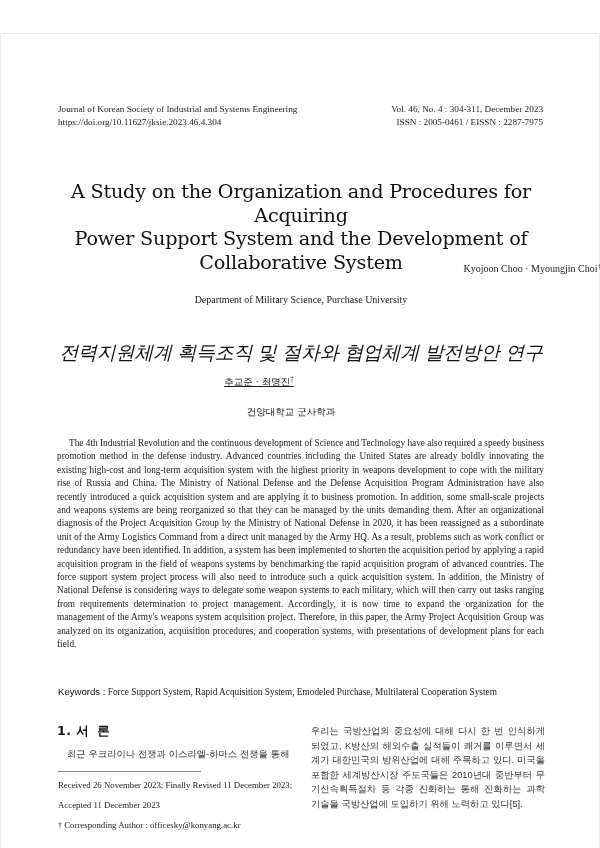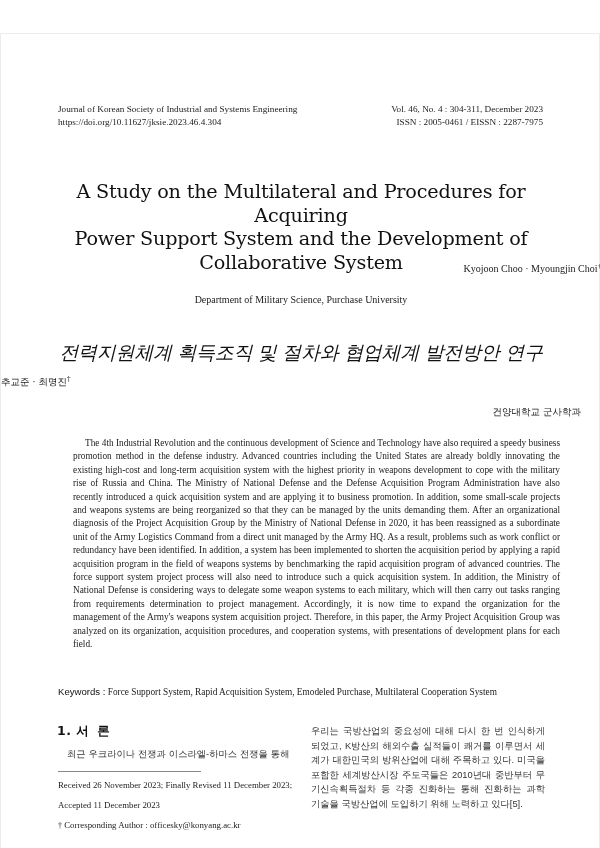--- a/index.html
+++ b/index.html
@@ -20,26 +20,26 @@
     font-family: "DejaVu Serif", serif; letter-spacing: -0.2px;
   }
   .authors-en { position: absolute; top: 228px; left: 0; width: 600px; text-align: right; font-size: 10px; }
   .authors-en sup { font-size: 7px; }
   .dept-en { position: absolute; top: 260px; left: 0; width: 600px; text-align: center; font-size: 10px; }
 
   .title-ko {
     position: absolute; top: 306px; left: 0; width: 600px; text-align: center;
     font-size: 19px; font-family: "DejaVu Sans", sans-serif; color: #111; letter-spacing: -0.3px; font-style: italic;
   }
-  .authors-ko { position: absolute; top: 341px; left: 0; width: 516px; font-size: 9.5px; font-family: "DejaVu Serif", serif; }
+  .authors-ko { position: absolute; top: 341px; left: 0; width: 516px; text-align: center; font-size: 9.5px; font-family: "DejaVu Serif", serif; text-decoration: underline; }
   .authors-ko sup { font-size: 7px; }
-  .dept-ko { position: absolute; top: 372px; left: 0; width: 580px; text-align: right; font-size: 9.5px; font-family: "DejaVu Serif", serif; }
+  .dept-ko { position: absolute; top: 372px; left: 0; width: 580px; text-align: center; font-size: 9.5px; font-family: "DejaVu Serif", serif; }
 
   .abstract {
-    position: absolute; left: 72px; width: 487px; top: 403px;
+    position: absolute; left: 56px; width: 487px; top: 403px;
     font-size: 9.3px; line-height: 13.4px; text-align: justify; text-indent: 12px; color: #222;
   }
   .keywords { position: absolute; left: 57px; top: 652px; font-size: 9.3px; white-space: nowrap; }
   .kw-label { font-family: "Liberation Sans", sans-serif; font-size: 9.6px; color: #111; }
 
   .sec-heading {
     position: absolute; left: 56px; top: 689px; font-size: 12.5px; font-weight: bold;
     font-family: "DejaVu Sans", sans-serif; color: #111; letter-spacing: 0.5px;
   }
   .sec-heading .gap { display: inline-block; width: 8px; }
@@ -65,21 +65,21 @@
   <div class="hdr hdr-left">
     <div>Journal of Korean Society of Industrial and Systems Engineering</div>
     <div>https://doi.org/10.11627/jksie.2023.46.4.304</div>
   </div>
   <div class="hdr hdr-right">
     <div>Vol. 46, No. 4 : 304-311, December 2023</div>
     <div>ISSN : 2005-0461 / EISSN : 2287-7975</div>
   </div>
 
   <div class="title-en">
-    <div>A Study on the Multilateral and Procedures for Acquiring</div>
+    <div>A Study on the Organization and Procedures for Acquiring</div>
     <div>Power Support System and the Development of</div>
     <div>Collaborative System</div>
   </div>
 
   <div class="authors-en">
     <span>Kyojoon Choo · Myoungjin Choi</span><sup>†</sup>
   </div>
   <div class="dept-en">Department of Military Science, Purchase University</div>
 
   <div class="title-ko">전력지원체계 획득조직 및 절차와 협업체계 발전방안 연구</div>

